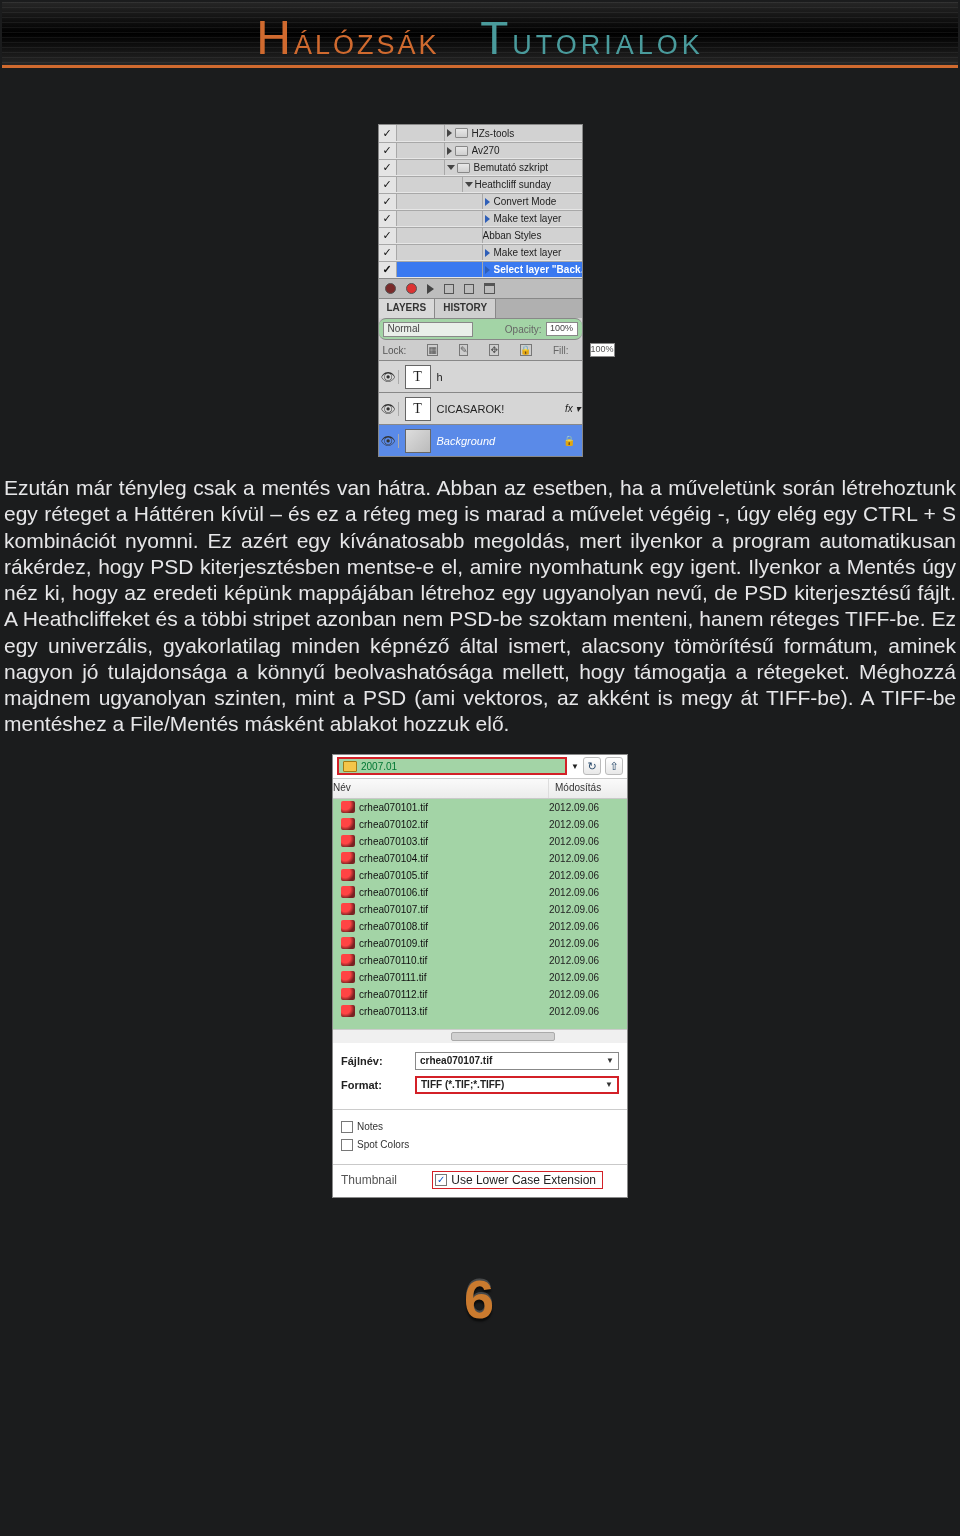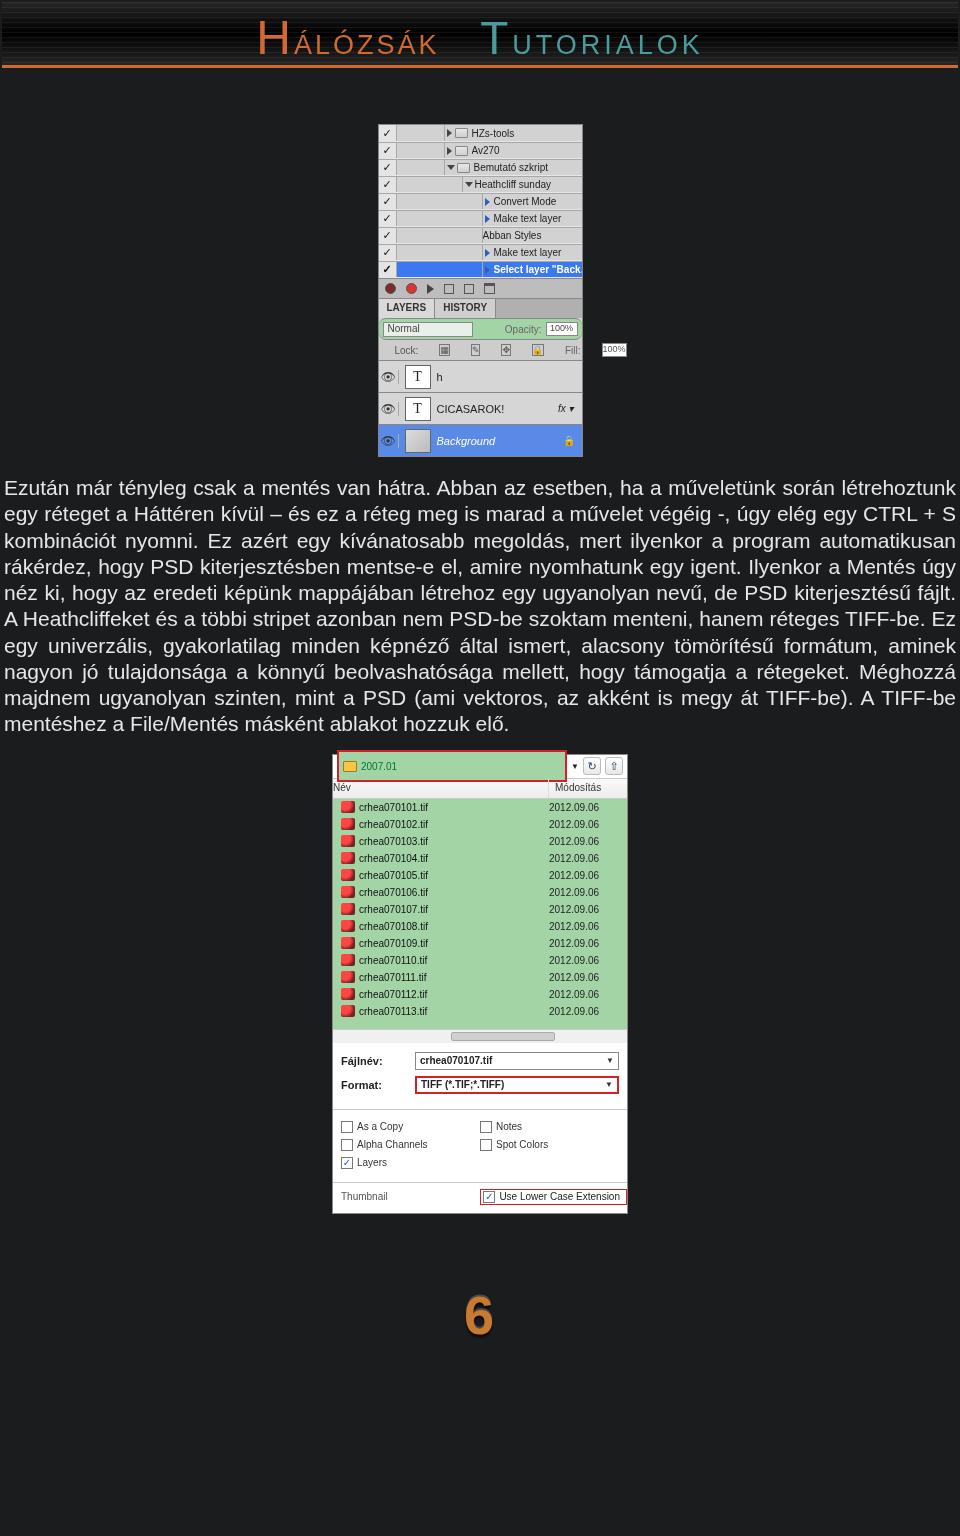--- a/index.html
+++ b/index.html
@@ -164,56 +164,56 @@
   .ps-layerstabs .tab.active { background:#d9d9d9;}
   .ps-opacity {
     display:flex;align-items:center;height:22px;padding:0 4px;gap:4px;
     background: var(--panel-green);
     border-top:1px solid #888;border-bottom:1px solid #888;
     font-size:10px;color:#444;border-radius:7px;
   }
   .ps-opacity .mode { flex:0 0 90px;height:15px;background:#e9efe9;border:1px solid #888;padding:0 4px;}
   .ps-opacity .val { width:32px;height:14px;background:#fff;border:1px solid #888;text-align:center;font-size:9px;}
   .ps-lock {
-    display:flex;align-items:center;height:20px;padding:0 16px;gap:21px;
+    display:flex;align-items:center;height:20px;padding:0 4px;gap:21px;
     font-size:10px;color:#555;background:#cdcdcd;
   }
   .ps-lock .lockicon { width:12px;height:12px;border:1px solid #777; display:flex;align-items:center;justify-content:center;font-size:9px;}
   .ps-lock .val { width:32px;height:14px;background:#fff;border:1px solid #888;text-align:center;font-size:9px;margin-left:auto;}
   .ps-layer {
     display:flex;align-items:center;height:32px;border-top:1px solid #888;
     background:#d6d6d6;
   }
   .ps-layer.bgsel { background: #5a8ae8; color:#fff;}
   .ps-eye { width:20px;text-align:center;font-size:12px;color:#333;border-right:1px solid #aaa;}
   .ps-thumb {
     width:26px;height:24px;background:#fff;border:1px solid #666;margin:0 6px;
     display:flex;align-items:center;justify-content:center;font-size:14px;font-family:"Times New Roman",serif;
   }
   .ps-thumb.bgimg { background:linear-gradient(135deg,#ddd,#bbb); font-size:0;}
   .ps-layer .nm { flex:1;font-size:11px;}
-  .ps-layer .fx { font-style:italic;font-size:10px;color:#222;margin-right:8px;}
+  .ps-layer .fx { font-style:italic;font-size:10px;color:#222;margin-right:1px;}
   .ps-layer .lock { font-size:10px;margin-right:6px;}
 
   
   .win-dialog {
     width: 296px;
     margin: 16px auto 0 auto;
     background: var(--win-white);
     color:#222;
     font-family: "Segoe UI", Tahoma, Arial, sans-serif;
     font-size: 11px;
     border: 1px solid #8a8a8a;
   }
   .win-addr {
     display:flex;align-items:center;height:24px;gap:4px;padding:2px 4px;
     border-bottom:1px solid var(--win-border);
   }
   .win-addr .path {
-    flex:1;height:32px;border:2px solid var(--highlight-red);
+    flex:1;height:18px;border:2px solid var(--highlight-red);
     background:var(--panel-green);
     display:flex;align-items:center;padding:0 4px;font-size:10px;color:#073;
   }
   .win-addr .foldericon {
     width:14px;height:11px;background:#f5c649;border:1px solid #a57b12;border-radius:1px;margin-right:4px;
   }
   .win-addr .btn {
     width:18px;height:18px;border:1px solid #bbb;border-radius:3px;
     display:flex;align-items:center;justify-content:center;font-size:11px;color:#246;
     background:linear-gradient(#fff,#e8e8e8);
@@ -259,22 +259,22 @@
     width:12px;height:12px;border:1px solid #777;background:#fff;
     display:flex;align-items:center;justify-content:center;font-size:10px;color:#1259c3;line-height:1;
   }
   .win-cb.checked::after{content:"✓";}
   .win-cols { display:flex;}
   .win-cols .left { flex:1;}
   .win-cols .right { flex:1;}
   .win-sect { margin-top:8px;}
   .win-sect .greylbl{color:#888;}
   .win-thumb-row {
-    display:flex;align-items:center;justify-content:space-between;padding:6px 0 8px 8px;
-    border-top:1px solid var(--win-border);font-size:10px;color:#555;gap:16px;
+    display:flex;align-items:center;justify-content:space-between;padding:6px 24px 8px 8px;
+    border-top:1px solid var(--win-border);font-size:12px;color:#555;gap:16px;
   }
   .win-lowercase {
     display:inline-flex;align-items:center;gap:4px;
     border:1px solid var(--highlight-red);padding:1px 6px 1px 2px;
     color:#222;
   }
 
   
   .page-num {
     margin: 70px auto 30px auto;
@@ -503,34 +503,20 @@
         <span>TIFF (*.TIF;*.TIFF)</span>
         <span class="win-caret">▼</span>
       </div>
     </div>
   </div>
 
   <div class="win-divider"></div>
 
   <div class="win-options">
     <div class="win-cols">
-      <div class="left">
-        <div class="win-cbrow">
-            <span class="win-cb"></span>
-            <span>As a Copy</span>
-          </div>
-        <div class="win-cbrow">
-            <span class="win-cb"></span>
-            <span class="greylbl">Alpha Channels</span>
-          </div>
-        <div class="win-cbrow">
-            <span class="win-cb checked"></span>
-            <span>Layers</span>
-          </div>
-      </div>
       <div class="right">
         <div class="win-cbrow">
             <span class="win-cb"></span>
             <span class="greylbl">Notes</span>
           </div>
         <div class="win-cbrow">
             <span class="win-cb"></span>
             <span class="greylbl">Spot Colors</span>
           </div>
       </div>

